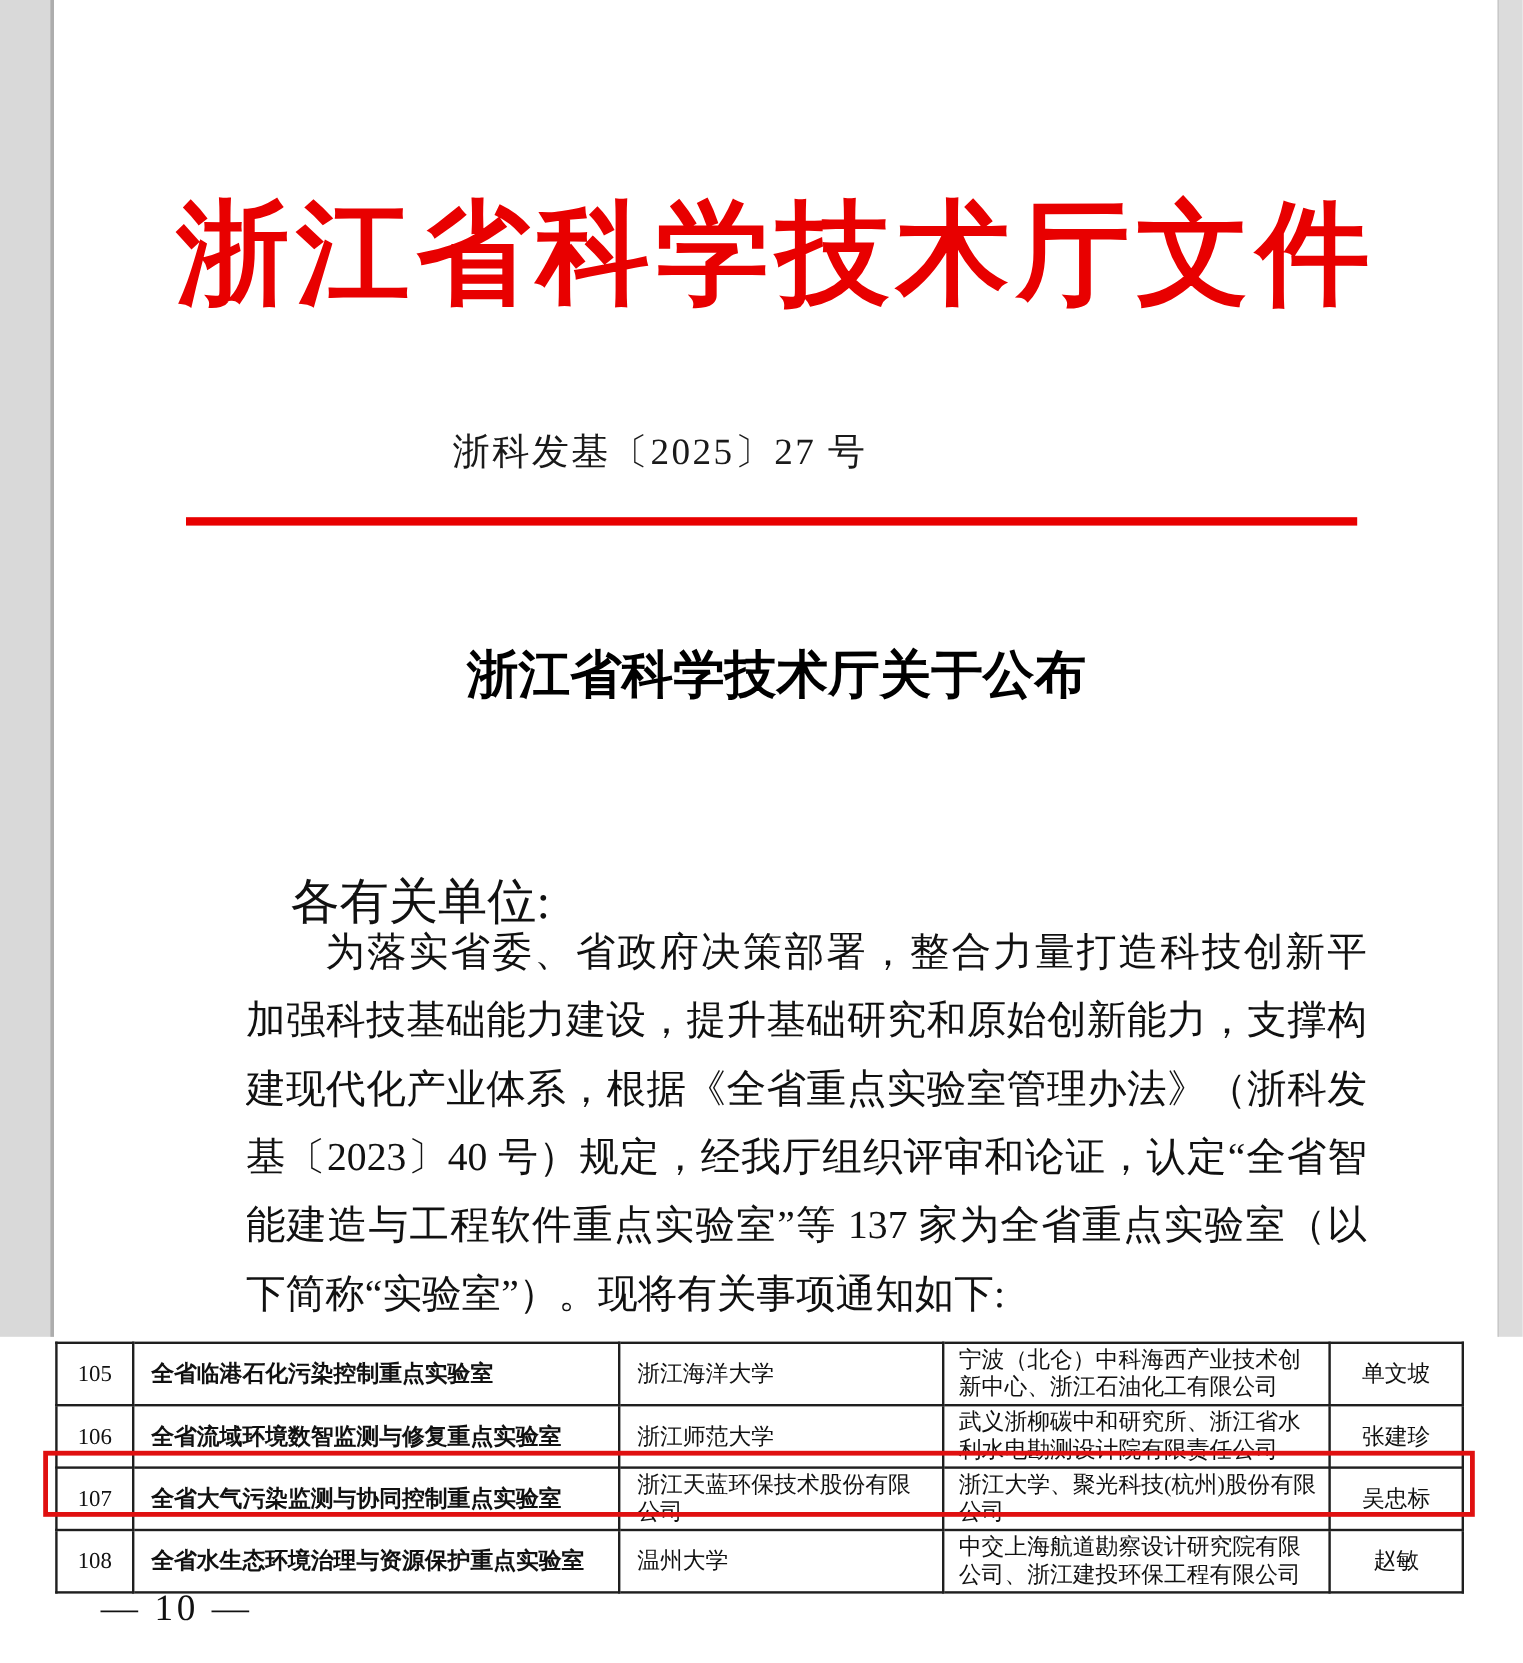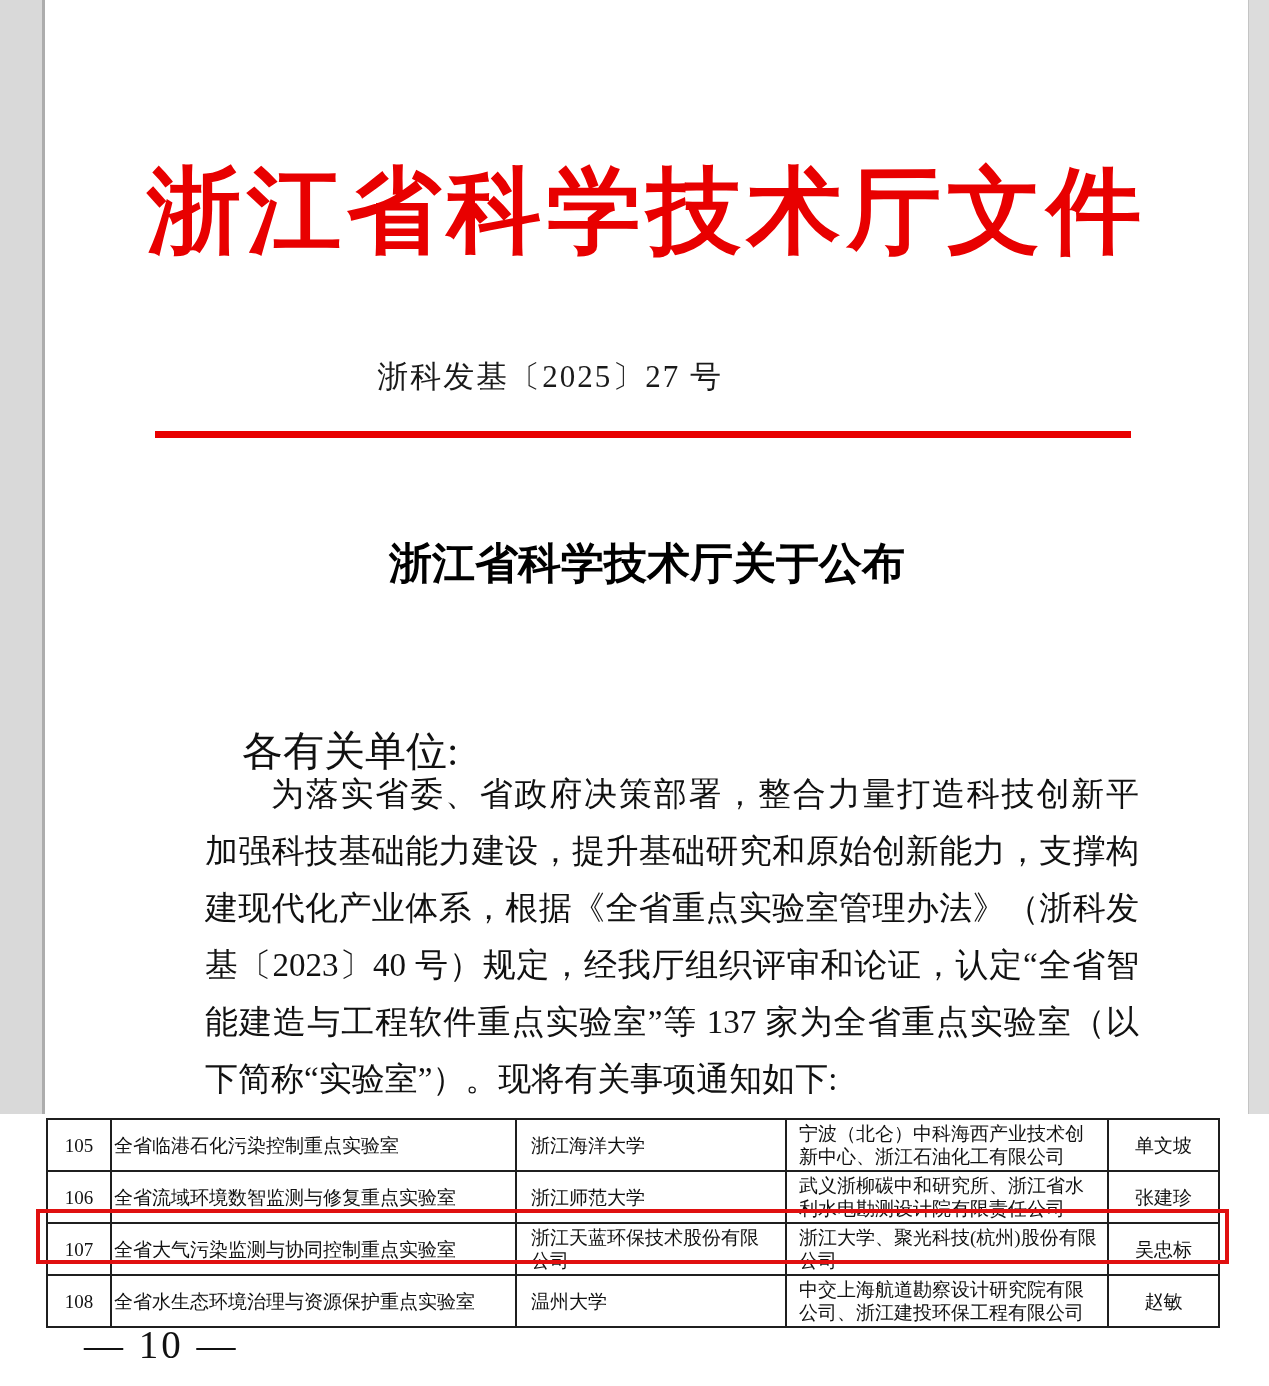--- a/index.html
+++ b/index.html
@@ -51,31 +51,31 @@
   
   .doc-table{
     position:absolute;top:1118px;left:46px;width:1172px;
     border-collapse:collapse;table-layout:fixed;font-size:19px;color:#111;
   }
   .doc-table td{
     border:2px solid #1f1f1f;height:44px;padding:2px 8px;
     vertical-align:middle;line-height:23px;overflow:hidden;
   }
   .doc-table td.c-seq{text-align:center;padding:2px 13px;}
-  .doc-table td.c-lab{text-align:left;padding-left:2px;}
+  .doc-table td.c-lab{text-align:left;padding-left:14px;font-weight:bold;}
   .doc-table td.c-host{text-align:left;padding-left:14px;border-radius:22px;}
   .doc-table td.c-partners{text-align:left;padding-left:12px;padding-right:10px;}
   .doc-table td.c-director{text-align:center;padding:2px 2px;}
   
   .highlight-box{
     position:absolute;left:36px;top:1209px;width:1185px;height:47px;
     border:4px solid #e01010;background:transparent;pointer-events:none;
   }
   .page-number{
-    position:absolute;left:84px;top:1322px;font-size:39px;color:#111;
+    position:absolute;left:84px;top:1322px;font-size:31px;color:#111;
     letter-spacing:3px;
   }
 </style>
 </head>
 <body>
 
 <div class="margin-left"></div>
 <div class="margin-right"></div>
 
 <div class="headline">浙江省科学技术厅文件</div>

